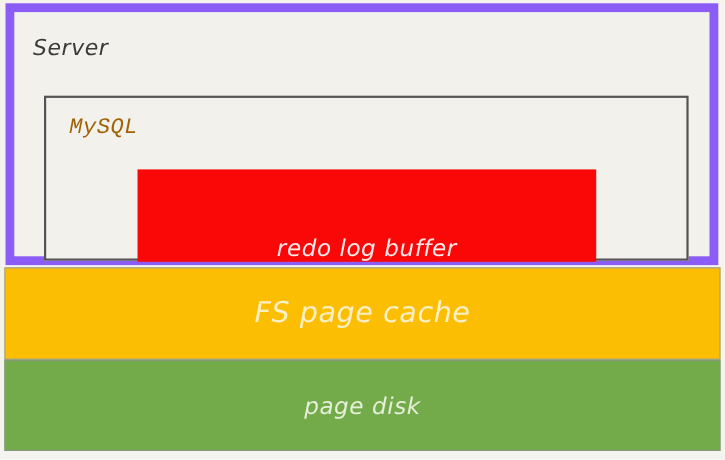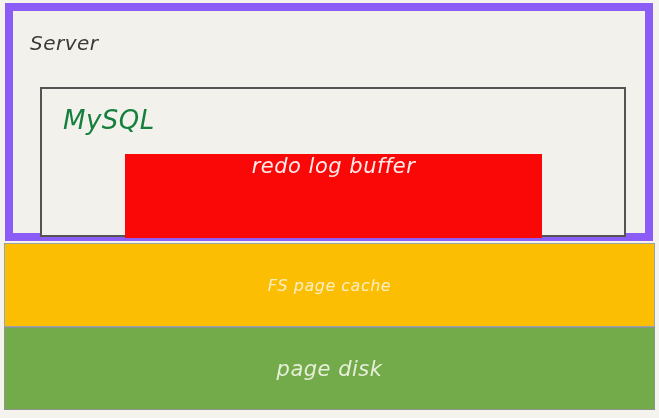--- a/index.html
+++ b/index.html
@@ -43,31 +43,32 @@
     top: 79px;
     width: 586px;
     height: 150px;
     border: 2px solid #545454;
     background: #f2f1eb;
   }
   .mysql-label {
     position: absolute;
     left: 21px;
     top: 16px;
-    font-size: 26px;
-    color: #15803d;
+    font-size: 20px;
+    color: #a16207;
+    font-family: Liberation Mono, monospace;
   }
   .redo-box {
     left: 115px;
     top: 144px;
     width: 417px;
     height: 84px;
     background: #fa0808;
     display: flex;
-    align-items: flex-start;
+    align-items: flex-end;
     justify-content: center;
   }
   .redo-label {
     font-size: 21px;
     color: #ffe9e9;
   }
   .bar {
     position: absolute;
     left: 4px;
     width: 651px;
@@ -76,21 +77,21 @@
     align-items: center;
     justify-content: center;
   }
   .fs-bar {
     top: 243px;
     height: 84px;
     background: #fcbe02;
     border: 1px solid #99a1a9;
   }
   .fs-label {
-    font-size: 16px;
+    font-size: 26px;
     color: #fbefc6;
   }
   .disk-bar {
     top: 327px;
     height: 83px;
     background: #73aa4a;
     border: 1px solid #8c9589;
   }
   .disk-label {
     font-size: 21px;

